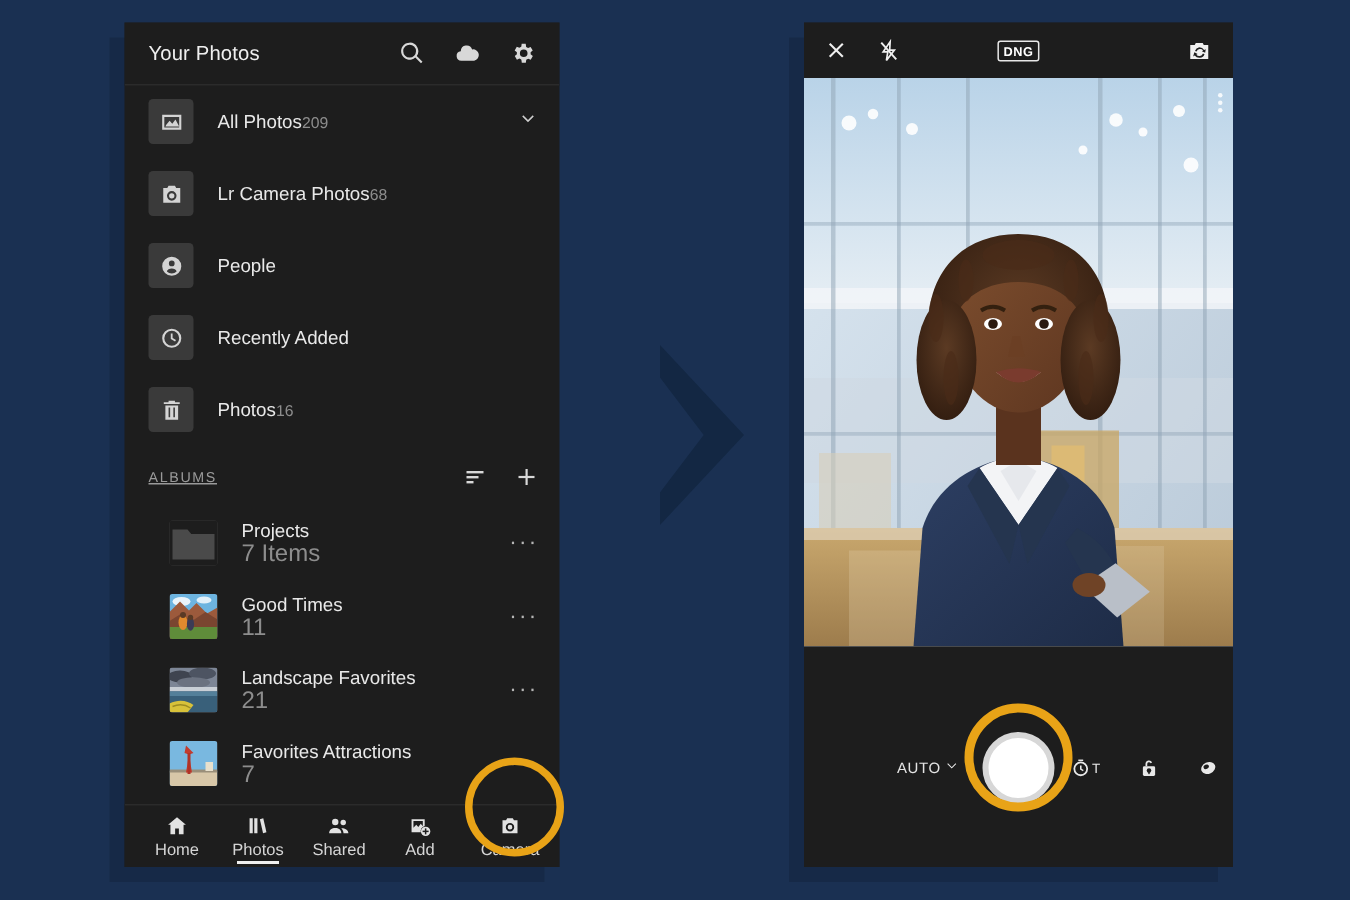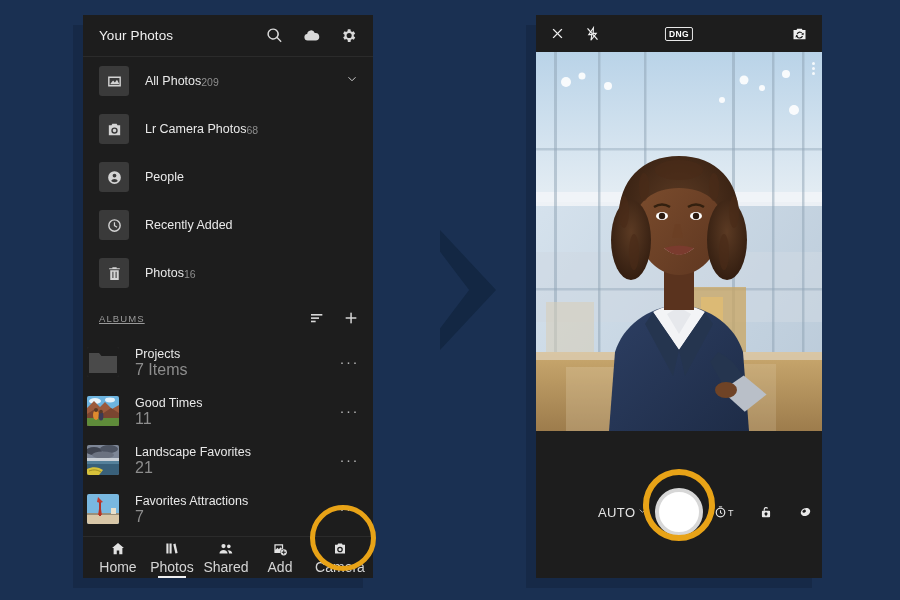--- a/index.html
+++ b/index.html
@@ -61,21 +61,21 @@
   
   .albums-head {
     height: 38px; display: flex; align-items: center;
     padding: 0 14px 0 16px; margin-top: 2px;
   }
   .albums-title { color: #9a9a9a; font-size: 9.5px; letter-spacing: 1.1px; text-decoration: underline; }
   .albums-actions { margin-left: auto; display: flex; align-items: center; gap: 18px; }
   .albums-actions svg { width: 16px; height: 16px; fill: #d8d8d8; display: block; }
 
   
-  .album-row { height: 49px; display: flex; align-items: center; padding: 0 12px 0 4px; justify-content: flex-end; }
+  .album-row { height: 49px; display: flex; align-items: center; padding: 0 12px 0 30px; justify-content: flex-end; }
   .album-thumb {
     width: 32px; height: 30px; border-radius: 2px; flex: 0 0 32px;
     overflow: hidden; position: relative; background: #3a3a3a;
   }
   .album-thumb svg { display: block; width: 100%; height: 100%; }
   .album-text { margin-left: 16px; display: flex; flex-direction: column; }
   .album-label { color: #e9e9e9; font-size: 12.5px; line-height: 15px; }
   .album-count { color: #8d8d8d; font-size: 16px; line-height: 14px; margin-top: 1px; }
   .album-more {
     margin-left: auto; color: #b5b5b5; font-size: 15px;
@@ -86,21 +86,21 @@
   .lp-bottomnav {
     position: absolute; left: 0; bottom: 0; width: 100%; height: 42px;
     border-top: 1px solid #2b2b2b; background: #1d1d1d;
     display: flex; align-items: center;
   }
   .bn-item {
     display: flex; flex-direction: column; align-items: center; justify-content: center;
     width: 46px; position: relative;
   }
   .bn-item svg { width: 16px; height: 15px; fill: #e2e2e2; display: block; }
-  .bn-label { color: #d5d5d5; font-size: 14px; margin-top: 3px; }
+  .bn-label { color: #d5d5d5; font-size: 11px; margin-top: 3px; }
   .bn-underline {
     position: absolute; bottom: -3px; width: 28px; height: 2px; background: #efefef;
   }
   .bn-left { display: flex; gap: 8px; margin-left: 12px; }
   .bn-right { display: flex; gap: 14px; margin-left: auto; margin-right: 10px; }
 
   
   #camera-highlight {
     position: absolute; left: 310px; top: 505px;
     width: 66px; height: 66px; border-radius: 50%;
@@ -137,21 +137,21 @@
   .cam-controls {
     position: absolute; left: 0; bottom: 0; width: 100%; height: 147px;
     background: #1d1d1d; display: flex; align-items: center;
   }
   .ctrl-row {
     position: absolute; left: 0; top: 58px; width: 100%; height: 46px;
     display: flex; align-items: center;
   }
   .auto-label {
     position: absolute; left: 62px; top: 50%; transform: translateY(-50%);
-    color: #e4e4e4; font-size: 13px; letter-spacing: .4px;
+    color: #e4e4e4; font-size: 10px; letter-spacing: .4px;
     display: flex; align-items: center; gap: 2px;
   }
   .auto-label svg { width: 11px; height: 11px; stroke: #e4e4e4; fill: none; stroke-width: 1.6; }
   .shutter {
     position: absolute; left: 143px; top: 50%; transform: translate(-50%,-50%);
     width: 48px; height: 48px; border-radius: 50%;
     background: #ffffff; border: 4px solid #d7d7d7;
   }
   #shutter-highlight {
     position: absolute; left: 143px; top: 50%; transform: translate(-50%,-50%);

